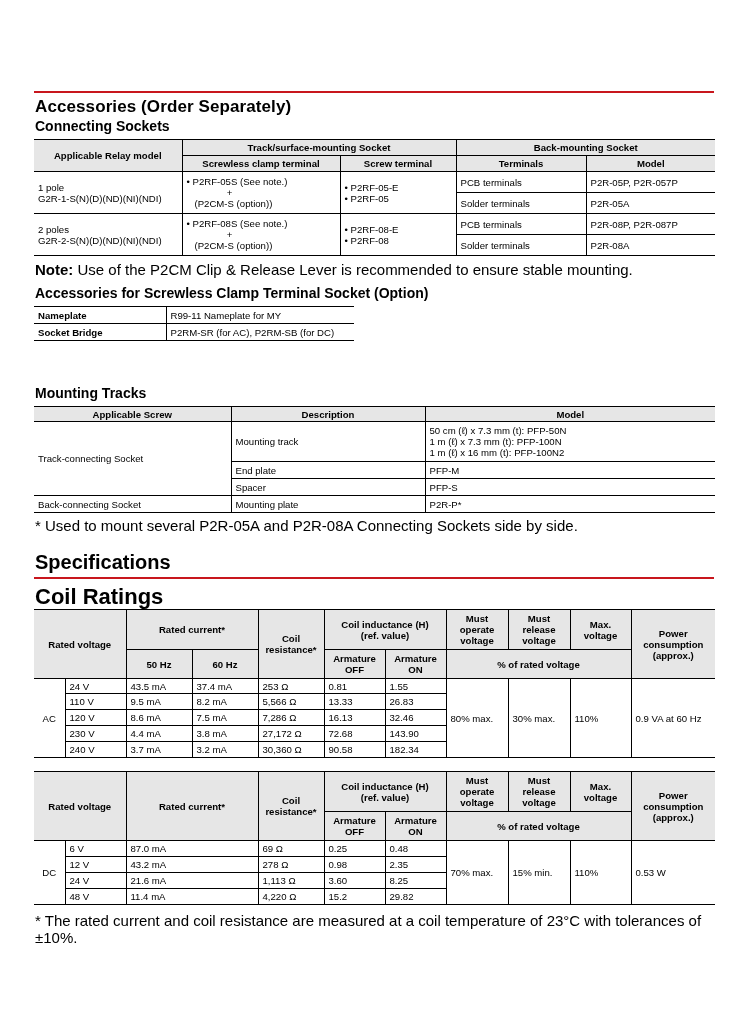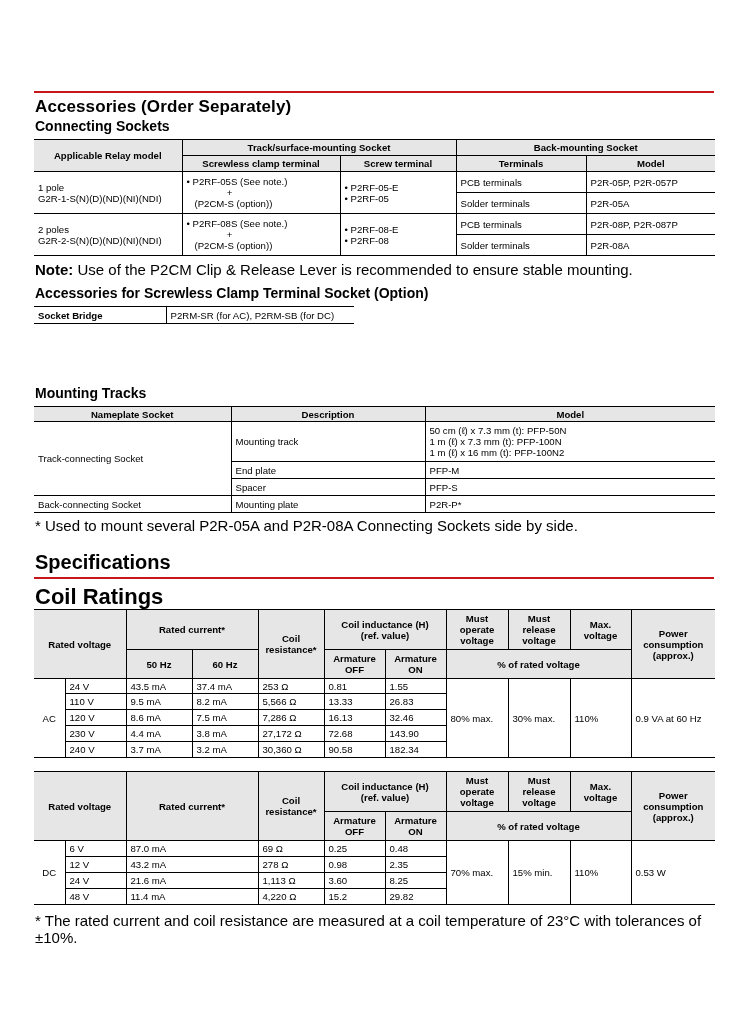--- a/index.html
+++ b/index.html
@@ -101,37 +101,41 @@
 
 <div class="h2" style="top:285px;">Accessories for Screwless Clamp Terminal Socket (Option)</div>
 
 <table class="t" style="left:34px; top:306px; width:320px;">
   <colgroup>
       <col style="width:132px">
       <col style="width:188px">
     </colgroup>
   <tbody>
   <tr style="height:17px">
+    <td class="lbl">Nameplate</td>
+    <td>R99-11 Nameplate for MY</td>
+  </tr>
+  <tr style="height:17px">
     <td class="lbl">Socket Bridge</td>
     <td>P2RM-SR (for AC), P2RM-SB (for DC)</td>
   </tr>
 </tbody>
   </table>
 
 <div class="h2" style="top:385px;">Mounting Tracks</div>
 
 <table class="t" style="left:34px; top:406px; width:681px;">
   <colgroup>
       <col style="width:197px">
       <col style="width:194px">
       <col style="width:290px">
     </colgroup>
   <tbody>
       <tr style="height:15px">
-    <th>Nameplate Socket</th>
+    <th>Applicable Screw</th>
     <th>Description</th>
     <th>Model</th>
   </tr>
   <tr style="height:40px">
     <td rowspan="3">Track-connecting Socket</td>
     <td>Mounting track</td>
     <td>
       <span class="bl">50 cm (ℓ) x 7.3 mm (t): PFP-50N</span>
       <span class="bl">1 m (ℓ) x 7.3 mm (t): PFP-100N</span>
       <span class="bl">1 m (ℓ) x 16 mm (t): PFP-100N2</span>

